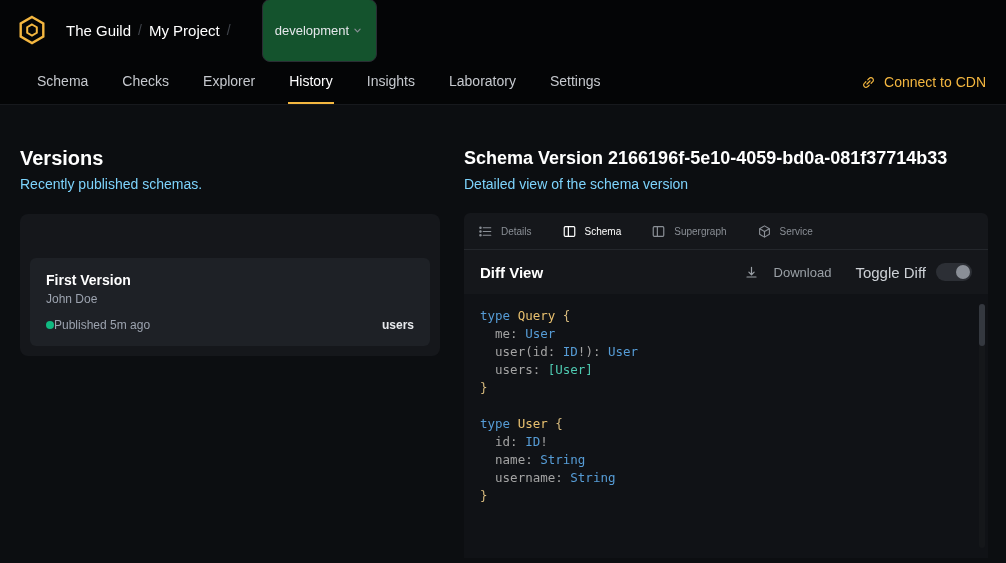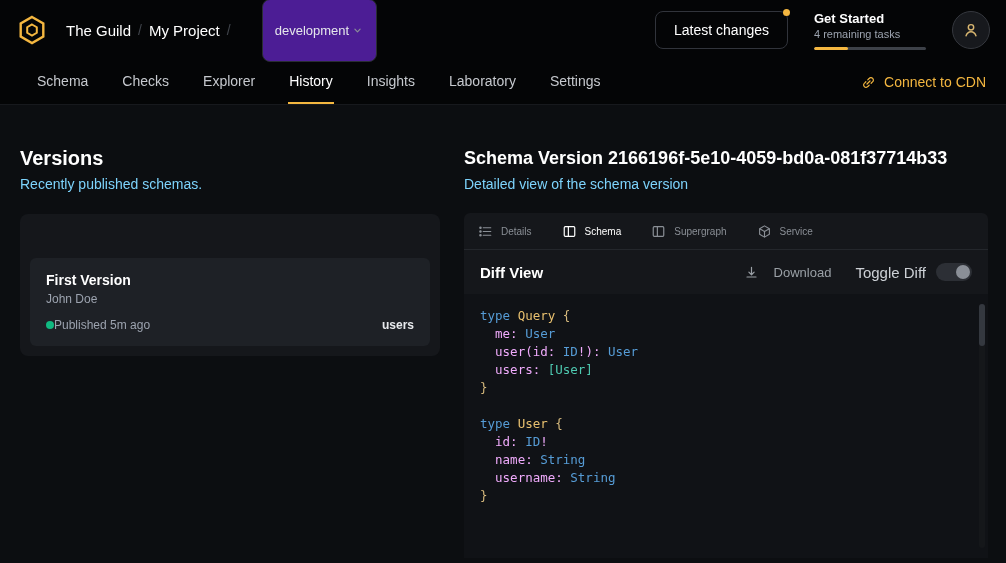--- a/index.html
+++ b/index.html
@@ -15,21 +15,21 @@
   .header {
     height: 60px; background: #040506;
     display: flex; align-items: center;
     padding: 0 16px; gap: 10px;
   }
   .logo { width: 32px; height: 32px; margin-right: 8px; }
   .crumb { font-size: 15px; color: #ffffff; text-decoration: none; cursor: pointer; }
   .crumb-sep { color: #41454c; font-size: 14px; margin: 0 7px; }
   .env-select {
     display: flex; align-items: center; gap: 2px;
-    background: #4c1d95; border: 1px solid #2a2d33; border-radius: 8px;
+    background: #14532d; border: 1px solid #2a2d33; border-radius: 8px;
     padding: 23px 12px; margin-left: 14px;
     font-size: 13px; color: #e5e7eb; cursor: pointer;
   }
   .env-select svg { color: #8b9097; }
   .header-right { margin-left: auto; display: flex; align-items: center; gap: 26px; }
   .latest-btn {
     position: relative;
     background: transparent; border: 1px solid #31343b; border-radius: 8px;
     color: #ffffff; font-size: 14px; padding: 10px 18px; cursor: pointer;
     font-family: "Liberation Sans", sans-serif;
@@ -123,21 +123,21 @@
   .code-block {
     padding: 13px 16px;
     font-family: "DejaVu Sans Mono", monospace;
     font-size: 12.5px; line-height: 18px;
     white-space: pre;
   }
   .tok-kw    { color: #569cd6; }
   .tok-typ   { color: #e8c06f; }
   .tok-ref   { color: #569cd6; }
   .tok-green { color: #4ec9b0; }
-  .tok-plain { color: #f0abfc; }
+  .tok-plain { color: #a3a3a3; }
   .tok-brace { color: #d7ba7d; }
   .code-scrollbar {
     position: absolute; top: 10px; right: 3px; bottom: 10px; width: 6px;
     background: #15171a; border-radius: 3px;
   }
   .code-scroll-thumb {
     position: absolute; top: 0; left: 0; width: 6px; height: 42px;
     background: #34383f; border-radius: 3px; cursor: pointer;
   }
 </style>
@@ -159,41 +159,20 @@
   </nav>
   <div class="env-select">
     <span>development</span>
     <span>
       <svg width="13" height="13" viewBox="0 0 20 20" fill="none" stroke="currentColor" stroke-width="1.8" stroke-linecap="round" stroke-linejoin="round">
           <path d="M6 8l4 4 4-4"></path>
         </svg>
     </span>
   </div>
 
-  <div class="header-right">
-    <button class="latest-btn">
-      <span>Latest changes</span>
-      <span class="latest-dot"></span>
-    </button>
-    <div class="get-started">
-      <div class="gs-title">Get Started</div>
-      <div class="gs-sub">4 remaining tasks</div>
-      <div class="gs-track">
-        <div class="gs-fill" style="width: 30%;"></div>
-      </div>
-    </div>
-    <div class="avatar">
-      <span>
-        <svg width="18" height="18" viewBox="0 0 20 20" fill="none" stroke="currentColor" stroke-width="1.6" stroke-linecap="round">
-          <circle cx="10" cy="7" r="3"></circle>
-            <path d="M4.5 16.5c1-3 3-4.5 5.5-4.5s4.5 1.5 5.5 4.5"></path>
-        </svg>
-      </span>
-    </div>
-  </div>
 </header>
 
 <nav class="navbar">
   <div class="nav-tabs">
     <a class="nav-tab">Schema</a>
     <a class="nav-tab">Checks</a>
     <a class="nav-tab">Explorer</a>
     <a class="nav-tab active">History</a>
     <a class="nav-tab">Insights</a>
     <a class="nav-tab">Laboratory</a>

